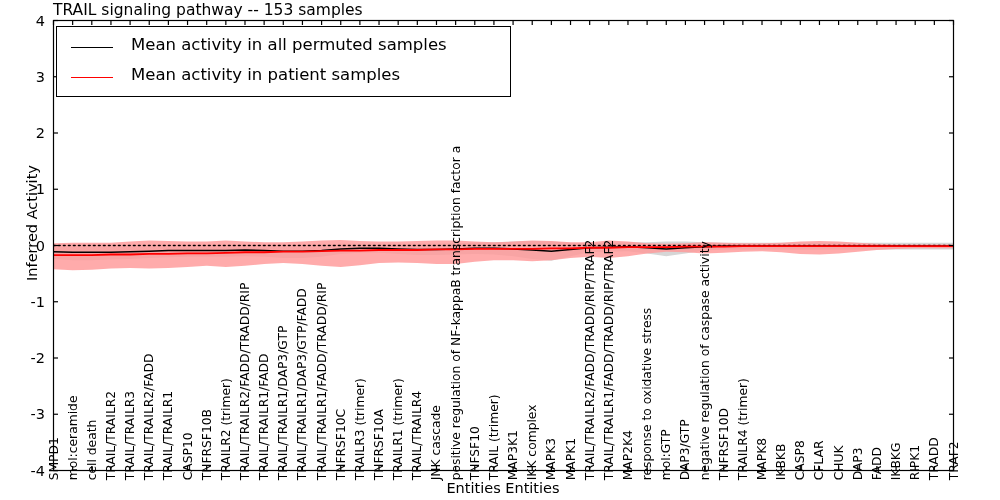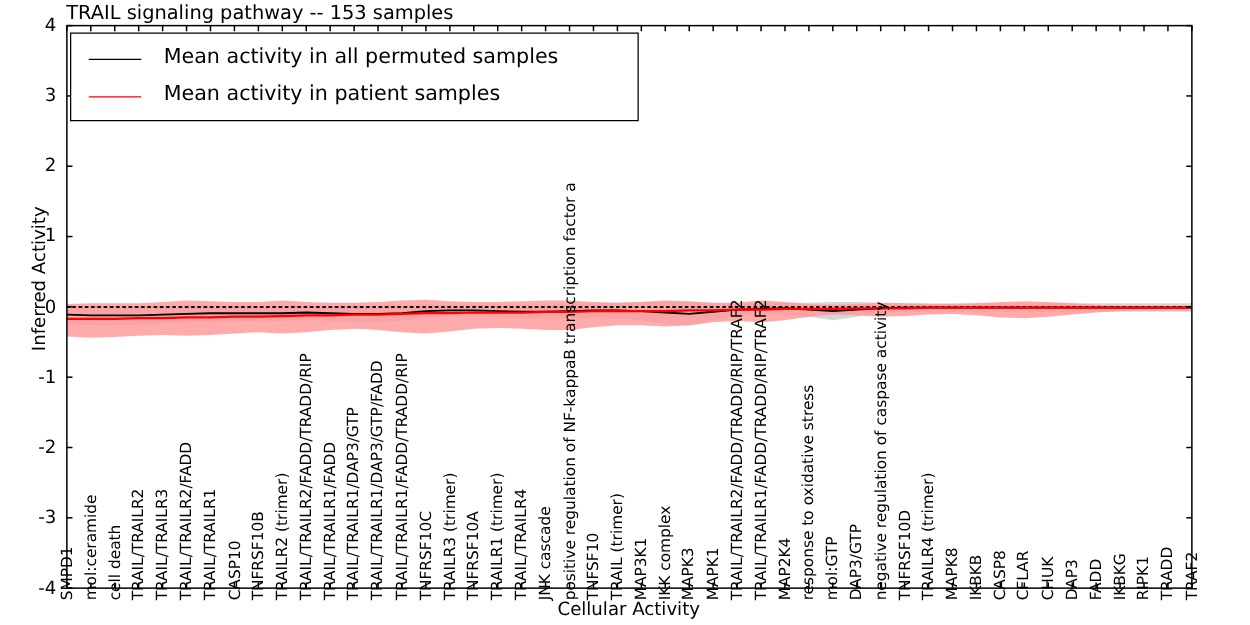--- a/index.html
+++ b/index.html
@@ -429,15 +429,15 @@
     <div class="legend-row r0">
       <span class="legend-swatch" style="border-top-color: rgb(0, 0, 0);"></span>
       <span class="legend-text">Mean activity in all permuted samples</span>
     </div>
     <div class="legend-row r1">
       <span class="legend-swatch" style="border-top-color: rgb(255, 0, 0);"></span>
       <span class="legend-text">Mean activity in patient samples</span>
     </div>
   </div>
 
-  <div class="xlabel">Cellular Activity</div>
+  <div class="xlabel">Entities Entities</div>
 
 </div>
 
 </body></html>

